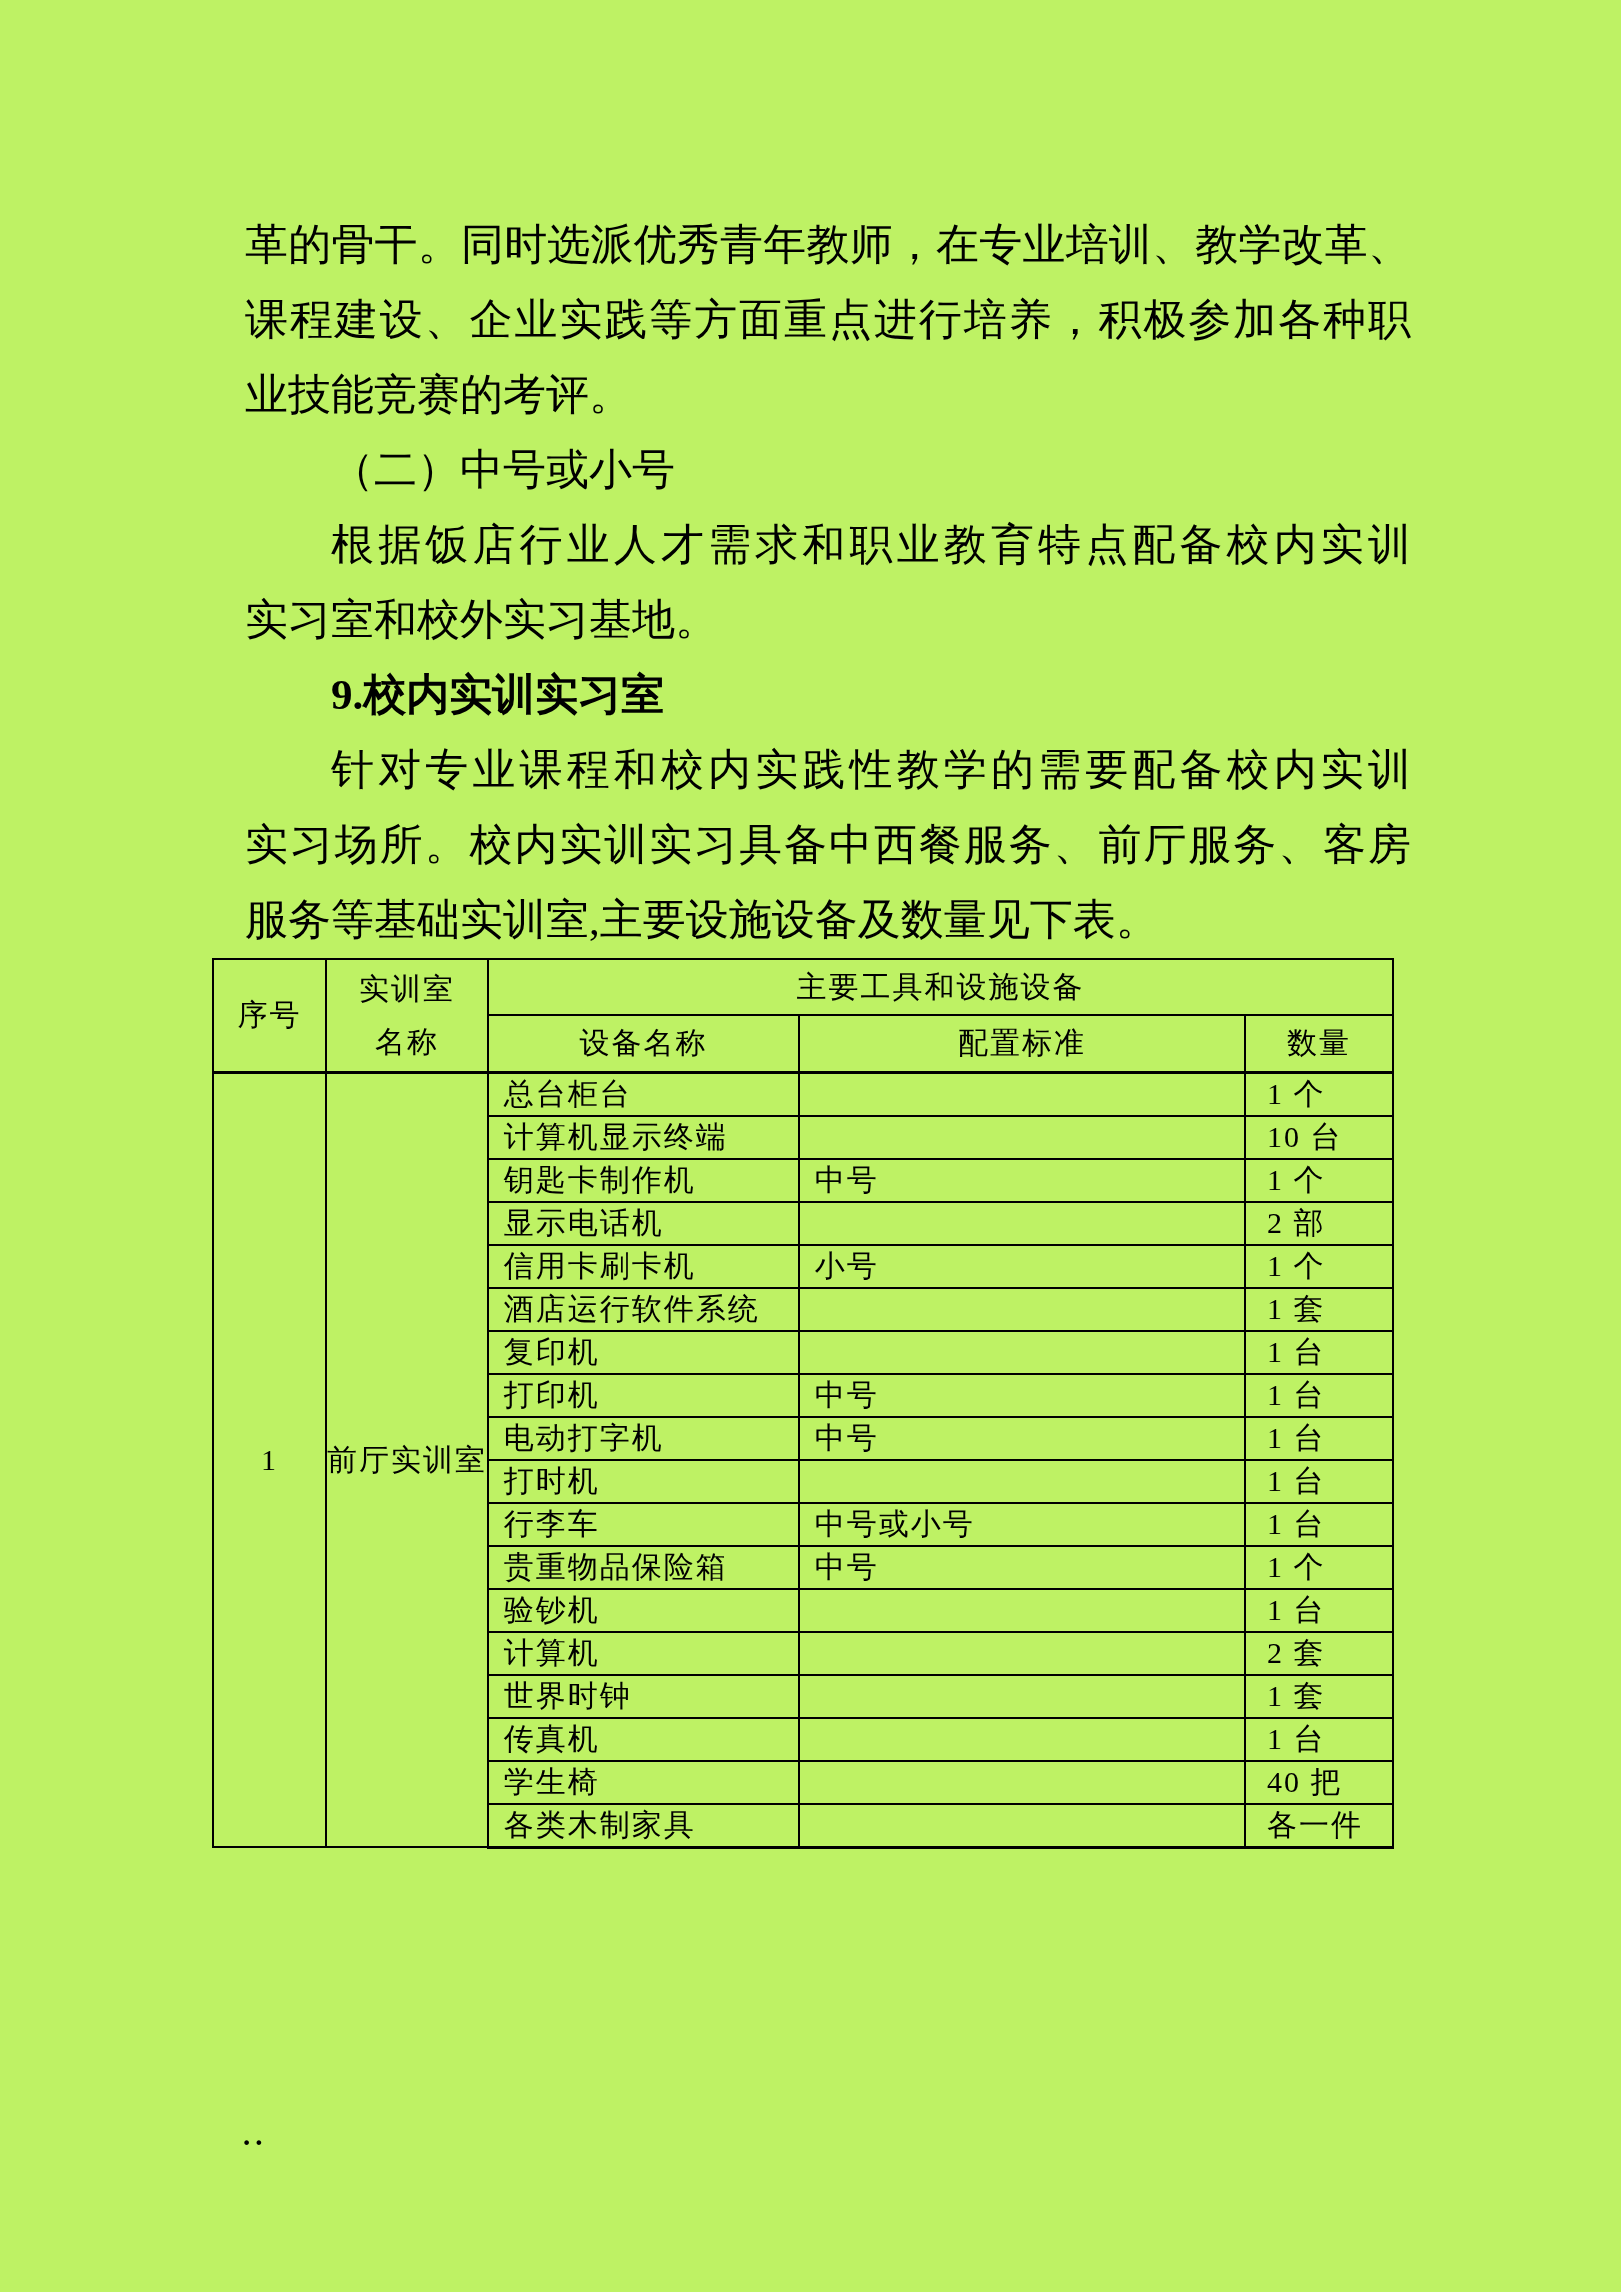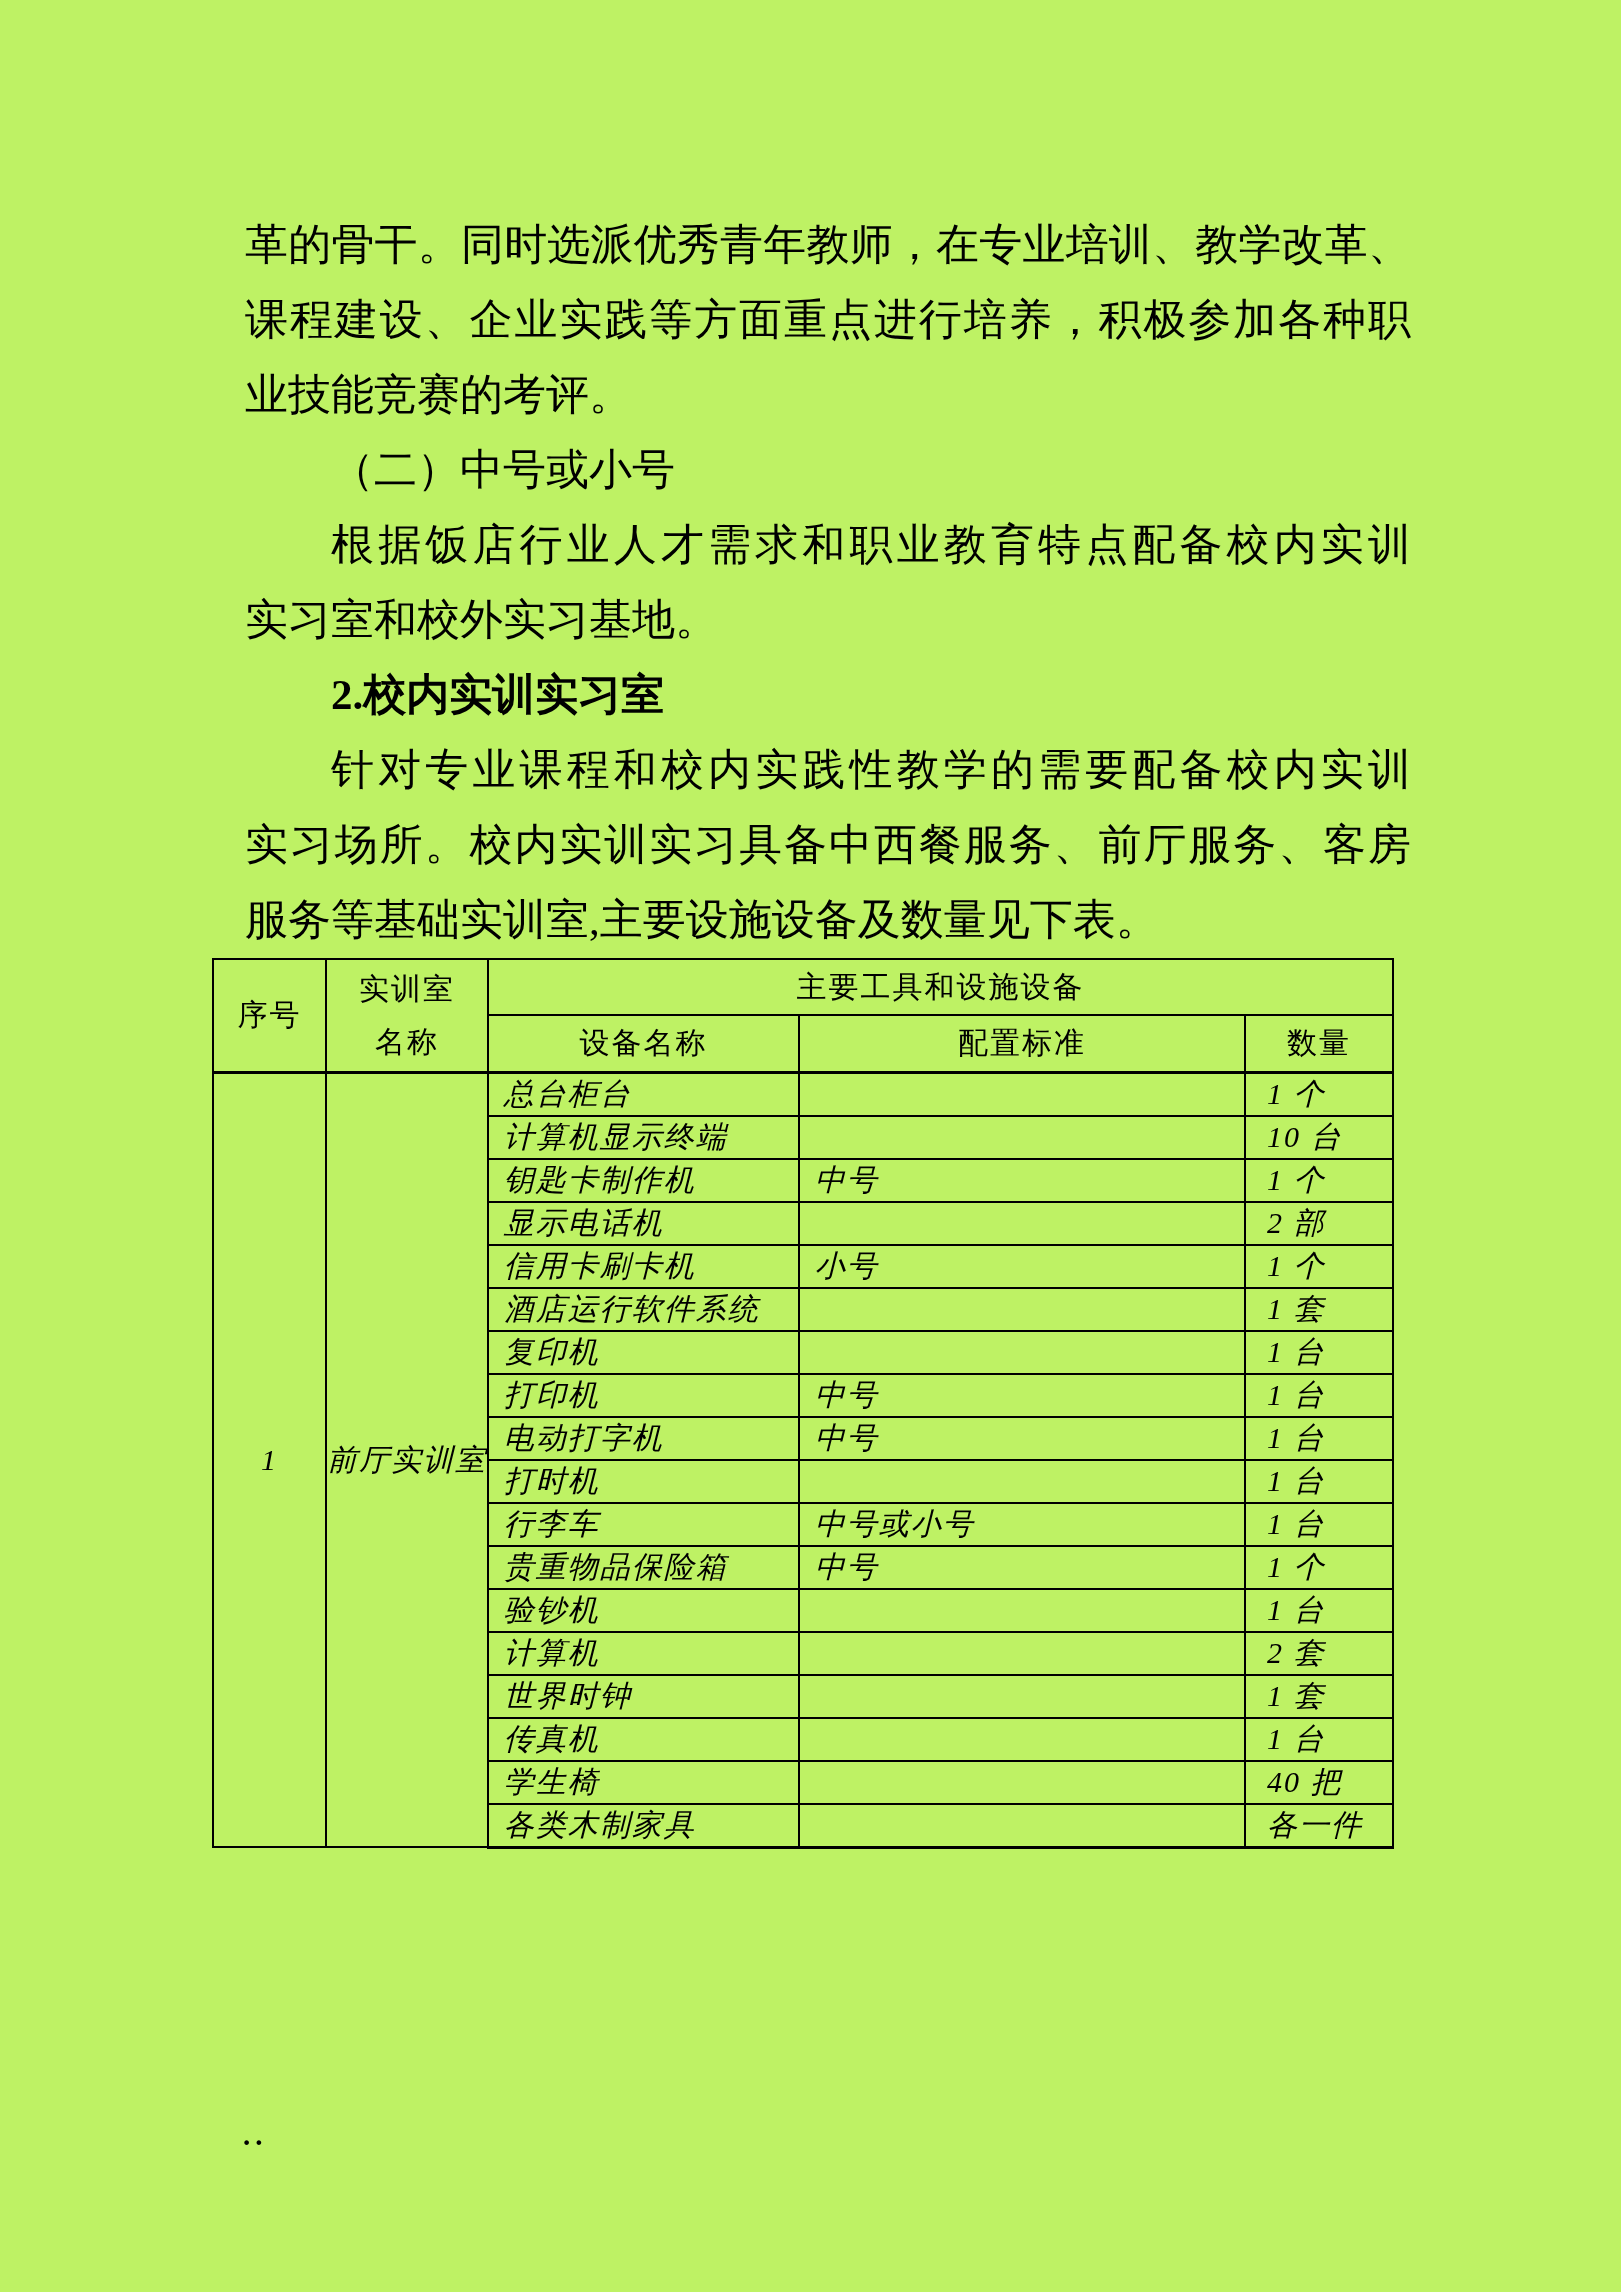--- a/index.html
+++ b/index.html
@@ -53,21 +53,21 @@
     letter-spacing: 2px;
     padding: 0;
     vertical-align: middle;
     overflow: hidden;
   }
   .eq thead th { text-align: center; }
   .eq tr.h1 th { height: 56px; }
   .eq tr.h2 th { height: 57px; border-bottom: 3.9px solid #000000; margin-left: 47px; }
   .eq th.span-both { border-bottom: 3.9px solid #000000; }
   .eq th.room-h span { display: block; line-height: 53px; }
-  .eq tbody td { height: 40px; font-style: italic; }
+  .eq tbody td { height: 40px; }
   .eq tbody tr:last-child td { border-bottom: 3.9px solid #000000; }
   td.c-seq { text-align: center; }
   td.c-room { text-align: center; line-height: 71px; margin-left: 48px; }
   td.c-dev, td.c-std { text-align: left; padding-left: 14.7px; }
   td.c-qty { text-align: left; padding-left: 21px; }
 
   
   .footer-mark {
     position: absolute;
     left: 243px;
@@ -82,21 +82,21 @@
 
 <div class="page">
 
   <div class="text-block">
     <div class="line just">革的骨干。同时选派优秀青年教师，在专业培训、教学改革、</div>
     <div class="line just">课程建设、企业实践等方面重点进行培养，积极参加各种职</div>
     <div class="line">业技能竞赛的考评。</div>
     <div class="line indent">（二）中号或小号</div>
     <div class="line indent just">根据饭店行业人才需求和职业教育特点配备校内实训</div>
     <div class="line">实习室和校外实习基地。</div>
-    <div class="line indent bold">2.校内实训实习室</div>
+    <div class="line indent bold">9.校内实训实习室</div>
     <div class="line indent just">针对专业课程和校内实践性教学的需要配备校内实训</div>
     <div class="line just">实习场所。校内实训实习具备中西餐服务、前厅服务、客房</div>
     <div class="line">服务等基础实训室,主要设施设备及数量见下表。</div>
   </div>
 
   <table class="eq">
     <colgroup>
       <col style="width:113px">
       <col style="width:162px">
       <col style="width:311px">

